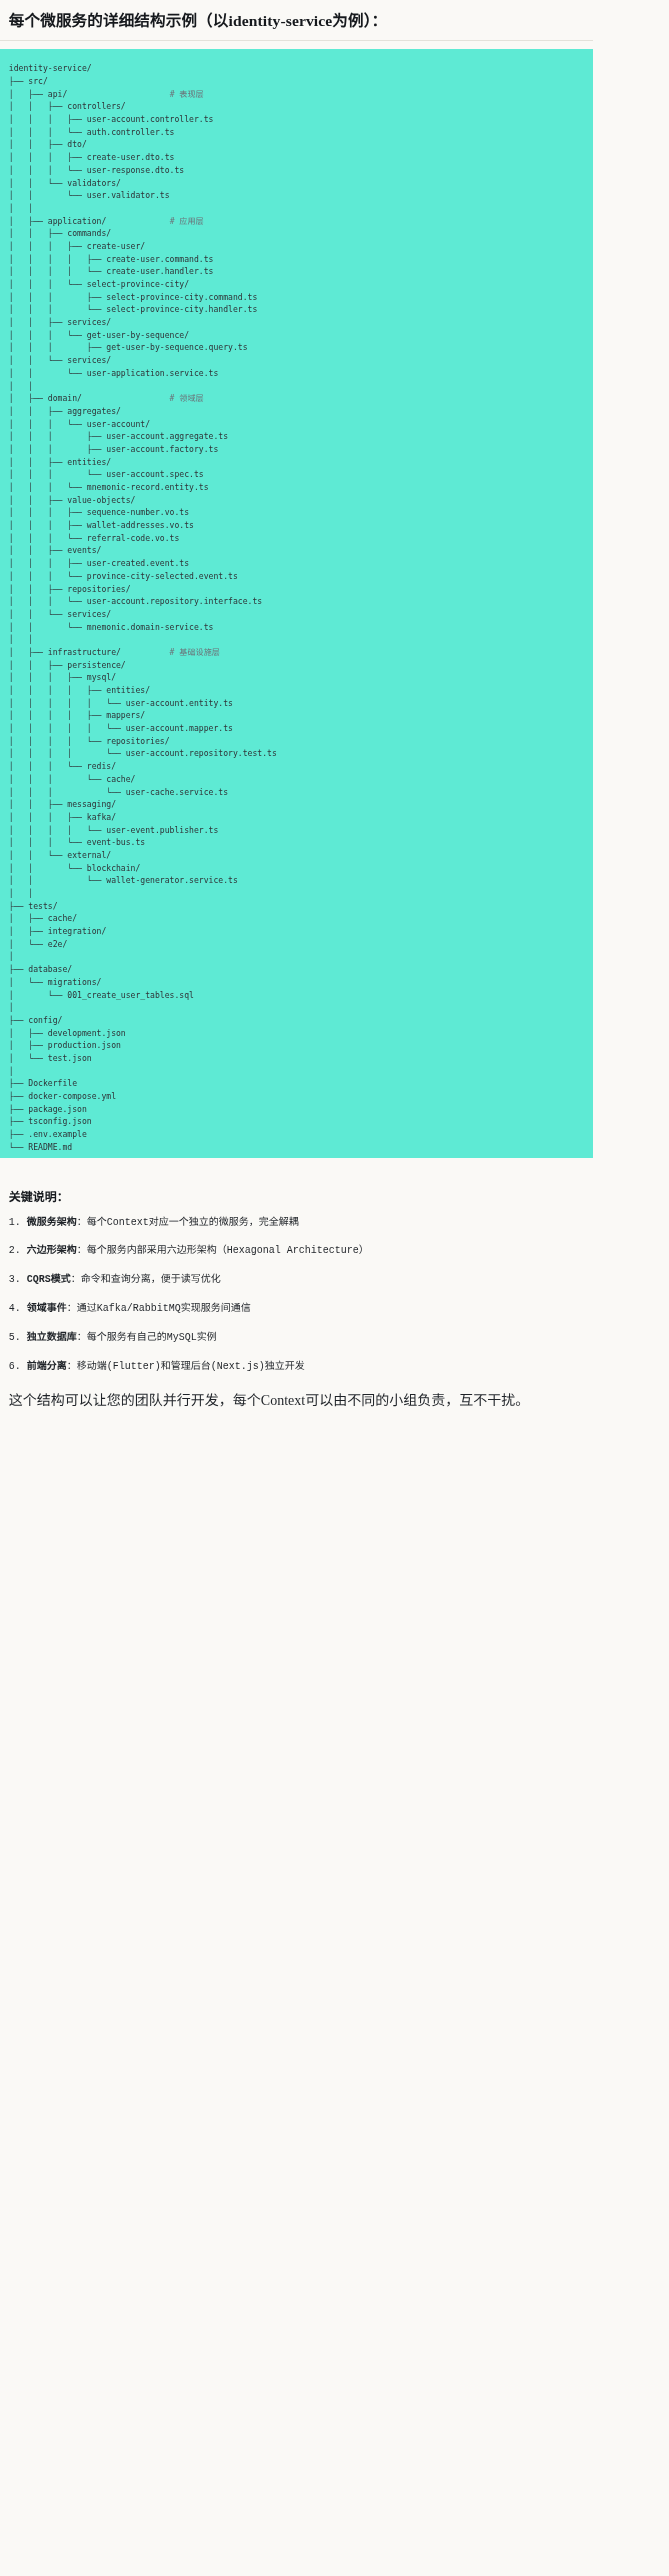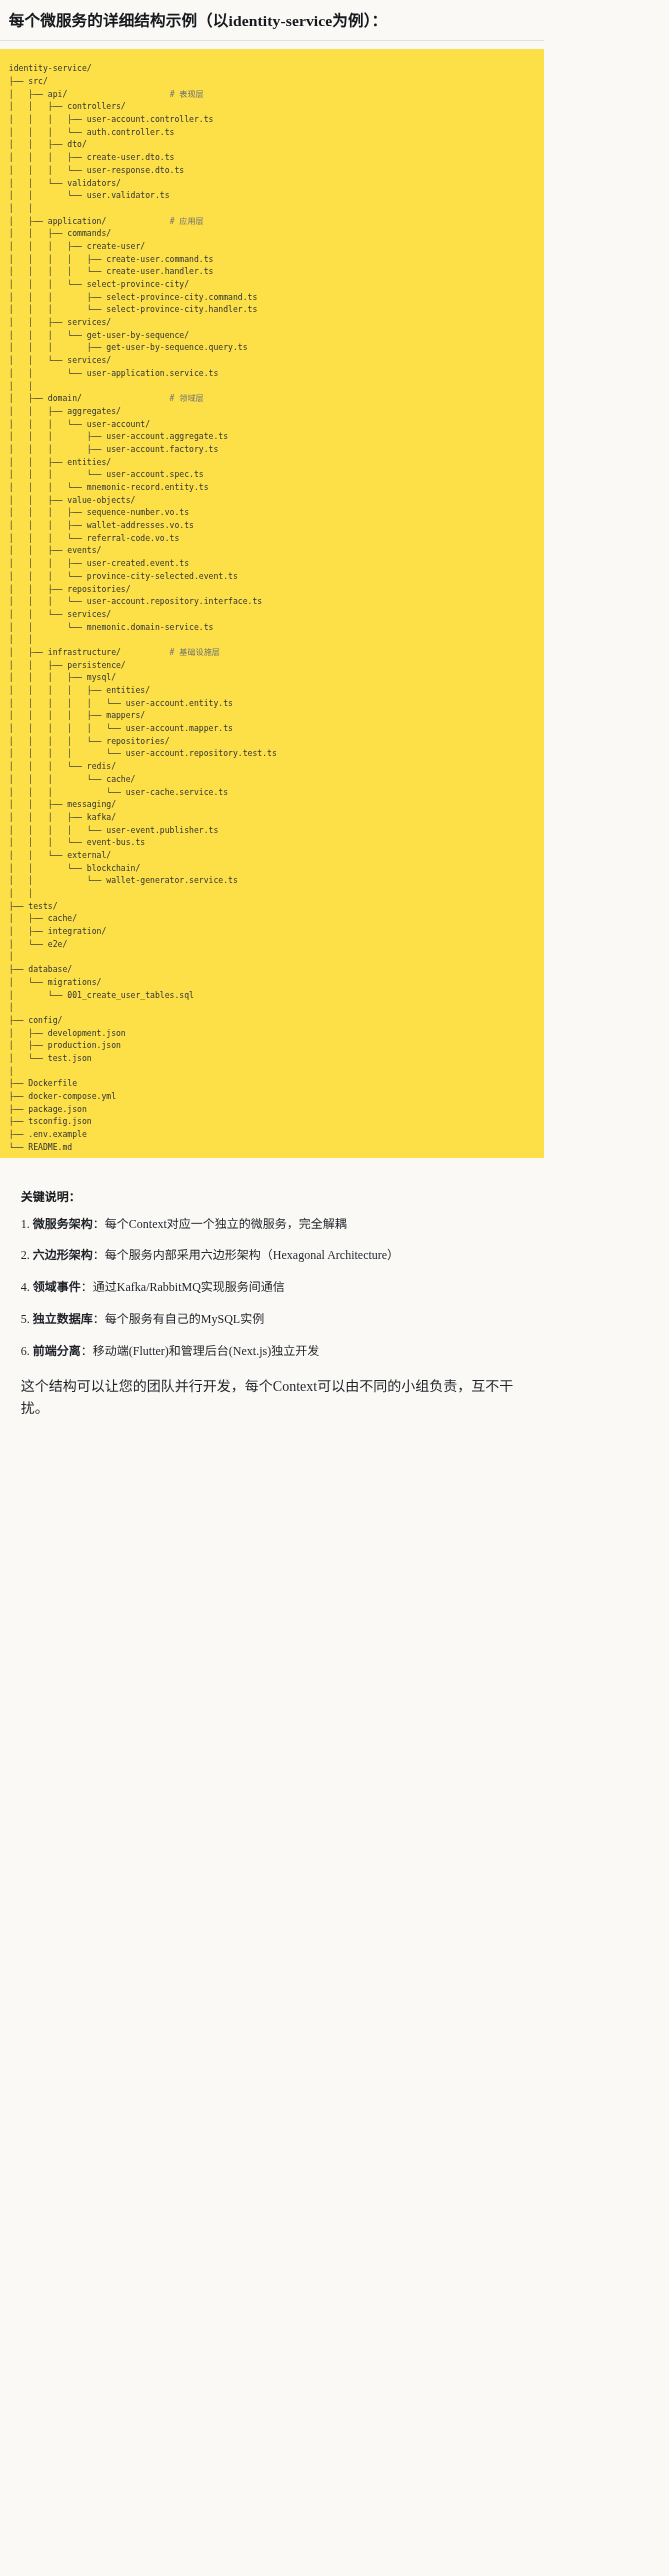--- a/index.html
+++ b/index.html
@@ -9,21 +9,21 @@
     background: #faf9f6;
   }
   body {
     width: 669px;
     min-height: 2576px;
     font-family: "Liberation Serif", "DejaVu Serif", serif;
     color: #1f2328;
     -webkit-font-smoothing: antialiased;
   }
   .page {
-    width: 544px;
+    width: 593px;
     box-sizing: border-box;
     padding: 0;
   }
 
   
   .doc-title {
     font-family: "Liberation Serif", "DejaVu Serif", serif;
     font-weight: bold;
     font-size: 15.6px;
     line-height: 1.35;
@@ -42,46 +42,45 @@
 
   
   .tree-block {
     font-family: "DejaVu Sans Mono", "Liberation Mono", monospace;
     font-size: 8.1px;
     line-height: 12.7px;
     color: #2f3337;
     padding: 13.8px 8.8px 5px 8.8px;
     white-space: pre;
     overflow: visible;
-    background: #fde047;
+    background: #5eead4;
   }
   .tree-line {
     white-space: pre;
     display: block;
     height: 12.7px;
   }
   .tree-line .cmt {
     color: #6b7177;
   }
 
   
   .keys-wrap {
     padding: 6.3px 8.8px 0 8.8px;
-    margin-left: 12px;
   }
   .keys-title {
     font-family: "Liberation Serif", "DejaVu Serif", serif;
     font-weight: bold;
     font-size: 12px;
     color: #16191d;
     margin: 13.8px 0 10px 0;
   }
   .key-item {
-    font-family: Liberation Serif, serif;
-    font-size: 12px;
+    font-family: Liberation Mono, monospace;
+    font-size: 10px;
     line-height: 1.5;
     color: #1f2328;
     margin: 0 0 13.8px 0;
   }
   .key-item .num {
     font-weight: normal;
   }
   .key-item .term {
     font-weight: bold;
   }
@@ -193,20 +192,21 @@
 </span><span class="tree-line"><span>├── .env.example</span>
 </span><span class="tree-line"><span>└── README.md</span>
 </span></pre>
 
   <div class="keys-wrap">
     <div class="keys-title">关键说明：</div>
 
     <div id="keys-list">
         <div class="key-item"><span class="num">1. </span><span class="term">微服务架构</span><span class="desc">：</span><span class="desc">每个Context对应一个独立的微服务，完全解耦</span></div>
         <div class="key-item"><span class="num">2. </span><span class="term">六边形架构</span><span class="desc">：</span><span class="desc">每个服务内部采用六边形架构（Hexagonal Architecture）</span></div>
+        <div class="key-item"><span class="num">3. </span><span class="term">CQRS模式</span><span class="desc">：</span><span class="desc">命令和查询分离，便于读写优化</span></div>
         <div class="key-item"><span class="num">4. </span><span class="term">领域事件</span><span class="desc">：</span><span class="desc">通过Kafka/RabbitMQ实现服务间通信</span></div>
         <div class="key-item"><span class="num">5. </span><span class="term">独立数据库</span><span class="desc">：</span><span class="desc">每个服务有自己的MySQL实例</span></div>
         <div class="key-item"><span class="num">6. </span><span class="term">前端分离</span><span class="desc">：</span><span class="desc">移动端(Flutter)和管理后台(Next.js)独立开发</span></div>
       </div>
 
     <div class="footer-note">这个结构可以让您的团队并行开发，每个Context可以由不同的小组负责，互不干扰。</div>
   </div>
 
 </div>
 

